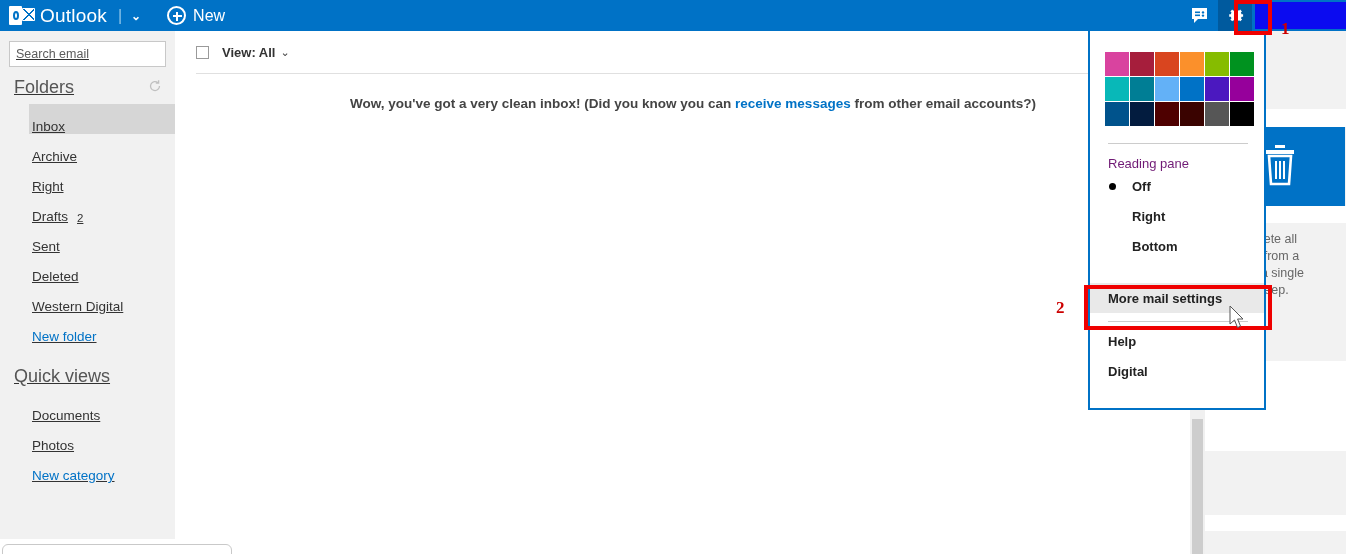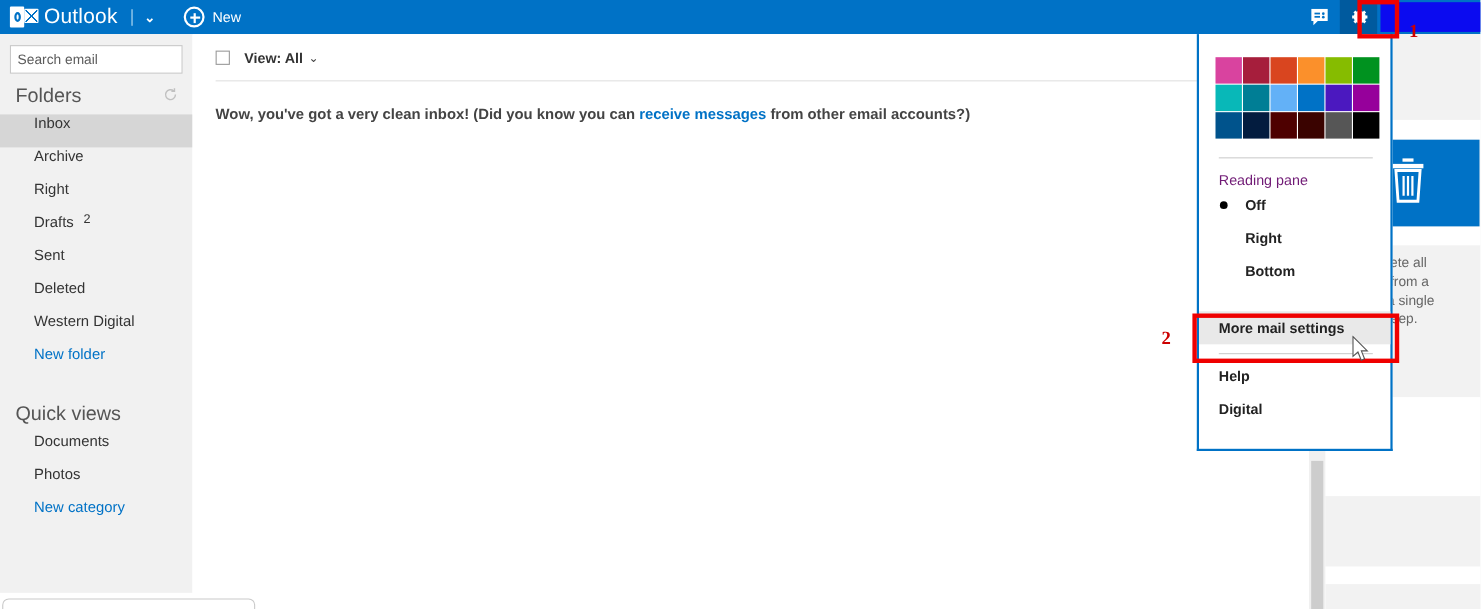--- a/index.html
+++ b/index.html
@@ -47,40 +47,41 @@
   .newbtn{ display:flex; align-items:center; margin-left:26px; cursor:pointer; }
   .plus-circle{
     width:19px;height:19px;border:2px solid #fff;border-radius:50%;
     position:relative; margin-right:7px;
   }
   .plus-circle:before,.plus-circle:after{
     content:""; position:absolute; background:#fff;
   }
   .plus-circle:before{ left:4px; top:7px; width:9px; height:2px; }
   .plus-circle:after{ left:7px; top:4px; width:2px; height:9px; }
-  .newlabel{ color:#fff; font-size:13px; }
+  .newlabel{ color:#fff; font-size:16px; }
 
   .topbar-right{ position:absolute; right:0; top:0; height:31px; display:flex; align-items:center;}
   .chat-icon{
     width:34px;height:31px;display:flex;align-items:center;justify-content:center;cursor:pointer;
   }
   .chat-icon svg{ display:block; }
   .gear-btn{
     width:34px;height:31px;background:#005a9e;
     display:flex;align-items:center;justify-content:center;cursor:pointer;
     position:relative;
   }
   .blue-block{
     width:91px; height:27px; background:#0b0bf0; margin-left:3px;
   }
 
   
   .sidebar{
     position:absolute; left:0; top:31px; width:175px; height:508px;
     background:#f1f1f1;
+    text-decoration:underline;
   }
   .searchwrap{ padding:10px 9px 0 9px; }
   .searchbox{
     height:26px; background:#fff; border:1px solid #c8c8c8;
     display:flex; align-items:center; padding:0 6px;
   }
   .searchbox input{
     border:0; outline:0; flex:1; font-size:12.5px; color:#444;
     font-family:"Liberation Sans", sans-serif; background:transparent;
   }
@@ -88,35 +89,36 @@
   .search-icon{ color:#555; font-size:14px; }
 
   .section-head{
     display:flex; align-items:center; justify-content:space-between;
     padding:10px 13px 6px 14px;
   }
   .section-head .title{ font-size:18px; color:#555; font-weight:300; }
   .refresh-icon{ color:#c0c0c0; font-size:14px; cursor:pointer; }
 
   .folder{
-    height:30px; display:flex; align-items:flex-start; padding-left:31px;
-    font-size:13.5px; color:#333; cursor:pointer;
+    height:30px; display:flex; align-items:flex-end; padding-left:3px;
+    font-size:13.5px; color:#333; cursor:pointer;margin-left:29px;
   }
   .folder.sel{ background:#d6d6d6; }
   .folder .cnt{ font-size:11.5px; color:#333; margin-left:9px; }
   .folder.link{ color:#0072c6; }
 
   .qv-head{
     padding:22px 0 6px 14px; font-size:18px; color:#555; font-weight:300;
   }
 
   
   .main{
     position:absolute; left:175px; top:31px; width:1015px; height:523px;
     background:#ffffff;
+    text-align:center;
   }
   .listbar{ display:flex; align-items:center; height:42px; padding-left:21px; }
   .chk{
     width:13px;height:13px;border:1px solid #9a9a9a;background:#fff;cursor:pointer;
   }
   .viewlabel{ font-size:13px; font-weight:bold; color:#333; margin-left:13px; }
   .viewcaret{ font-size:11px; color:#444; margin-left:5px; }
   .divline{ height:1px; background:#e0e0e0; margin:0 22px 0 21px; }
   .emptymsg{ padding:22px 0 0 21px; font-size:13.5px; color:#444;font-weight:bold; }
   .emptymsg a{ color:#0072c6; text-decoration:none; }

